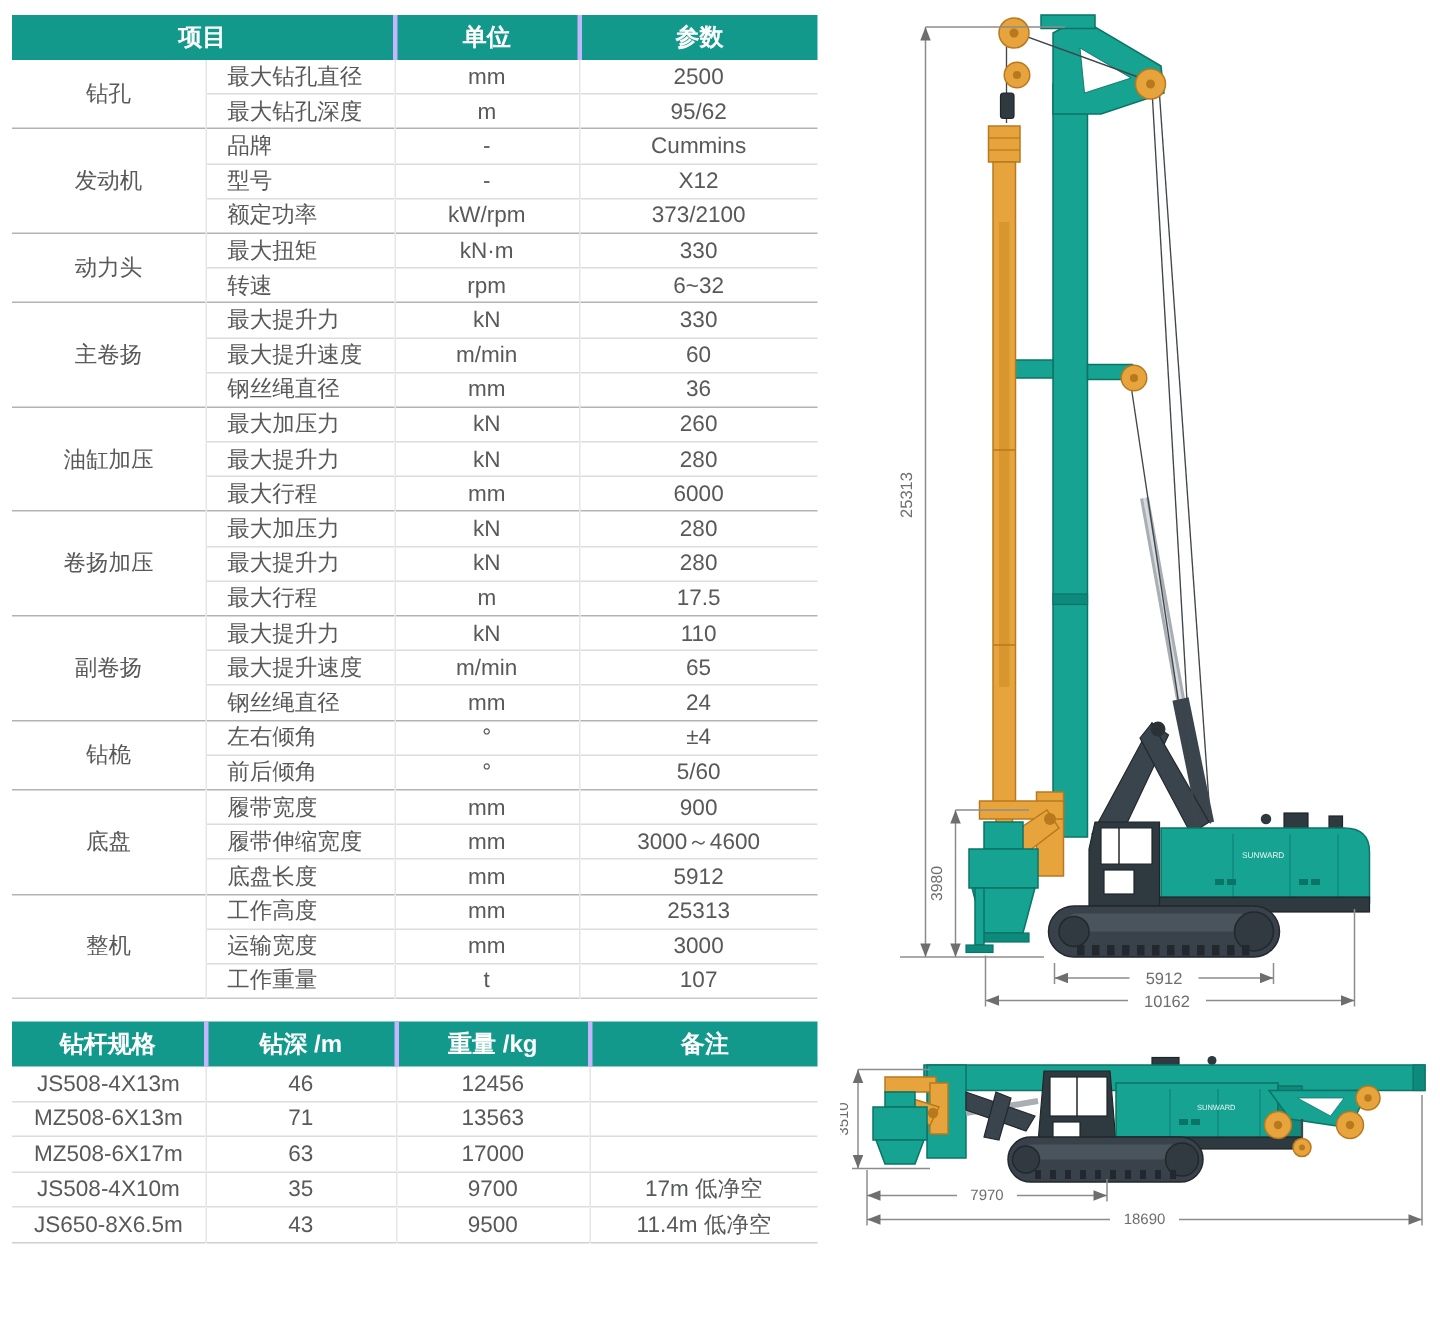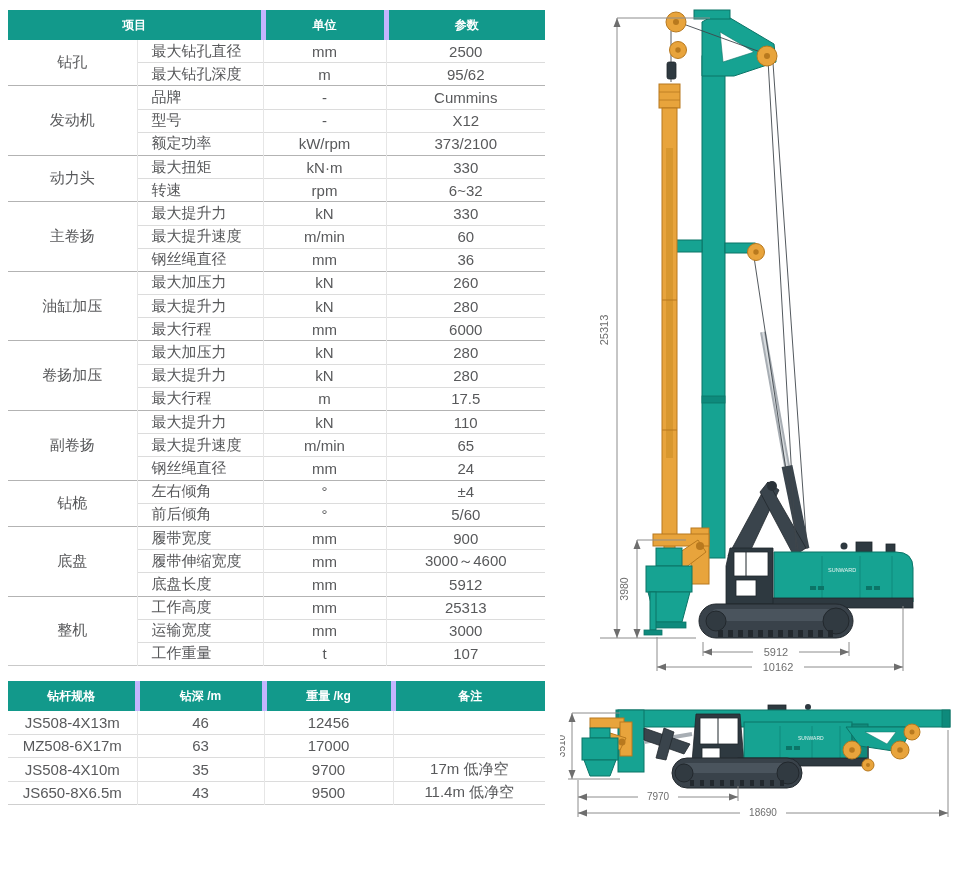--- a/index.html
+++ b/index.html
@@ -3,22 +3,22 @@
 <meta charset="utf-8">
 <style>
   html,body{margin:0;padding:0;}
   body{
     width:960px;height:890px;position:relative;background:#ffffff;
     font-family:"Liberation Sans","DejaVu Sans",sans-serif;
     color:#58595B;overflow:hidden;
   }
   
   table{border-collapse:collapse;table-layout:fixed;width:537px;}
-  th{background:#12998B;color:#fff;font-weight:bold;font-size:12px;height:30px;padding:0;}
-  th.sep{border-left:5px solid #c4b5fd;}
+  th{background:#12998B;color:#fff;font-weight:bold;font-size:16px;height:30px;padding:0;}
+  th.sep{border-left:3px solid #c4b5fd;}
   td{height:22.2px;padding:0;font-size:15px;color:#58595B;text-align:center;
      border-top:1px solid #DCDCDC;white-space:nowrap;overflow:hidden;}
   #spec-table{position:absolute;left:8px;top:10px;border-bottom:1px solid #C9C9C9;}
   #spec-table tbody tr:first-child td{border-top:none;}
   #spec-table tbody tr.group-start td{border-top-color:#B3B3B3;}
   .c-item,.c-unit,.c-value{border-left:1px solid #E6E6E6;}
   .c-item{text-align:left;padding-left:14px;margin-top:18px;}
   #rod-table{position:absolute;left:8px;top:681px;border-bottom:1px solid #CFCFCF;}
   #rod-table td{height:22.5px;margin-top:12px;}
   #rod-table tbody tr:first-child td{border-top:none;}
@@ -223,20 +223,26 @@
     </tr>
   </thead>
   <tbody id="rod-tbody">
       <tr>
         <td class="rc0">JS508-4X13m</td>
         <td class="rc1">46</td>
         <td class="rc2">12456</td>
         <td class="rc3"></td>
       </tr>
       <tr>
+        <td class="rc0">MZ508-6X13m</td>
+        <td class="rc1">71</td>
+        <td class="rc2">13563</td>
+        <td class="rc3"></td>
+      </tr>
+      <tr>
         <td class="rc0">MZ508-6X17m</td>
         <td class="rc1">63</td>
         <td class="rc2">17000</td>
         <td class="rc3"></td>
       </tr>
       <tr>
         <td class="rc0">JS508-4X10m</td>
         <td class="rc1">35</td>
         <td class="rc2">9700</td>
         <td class="rc3">17m 低净空</td>

